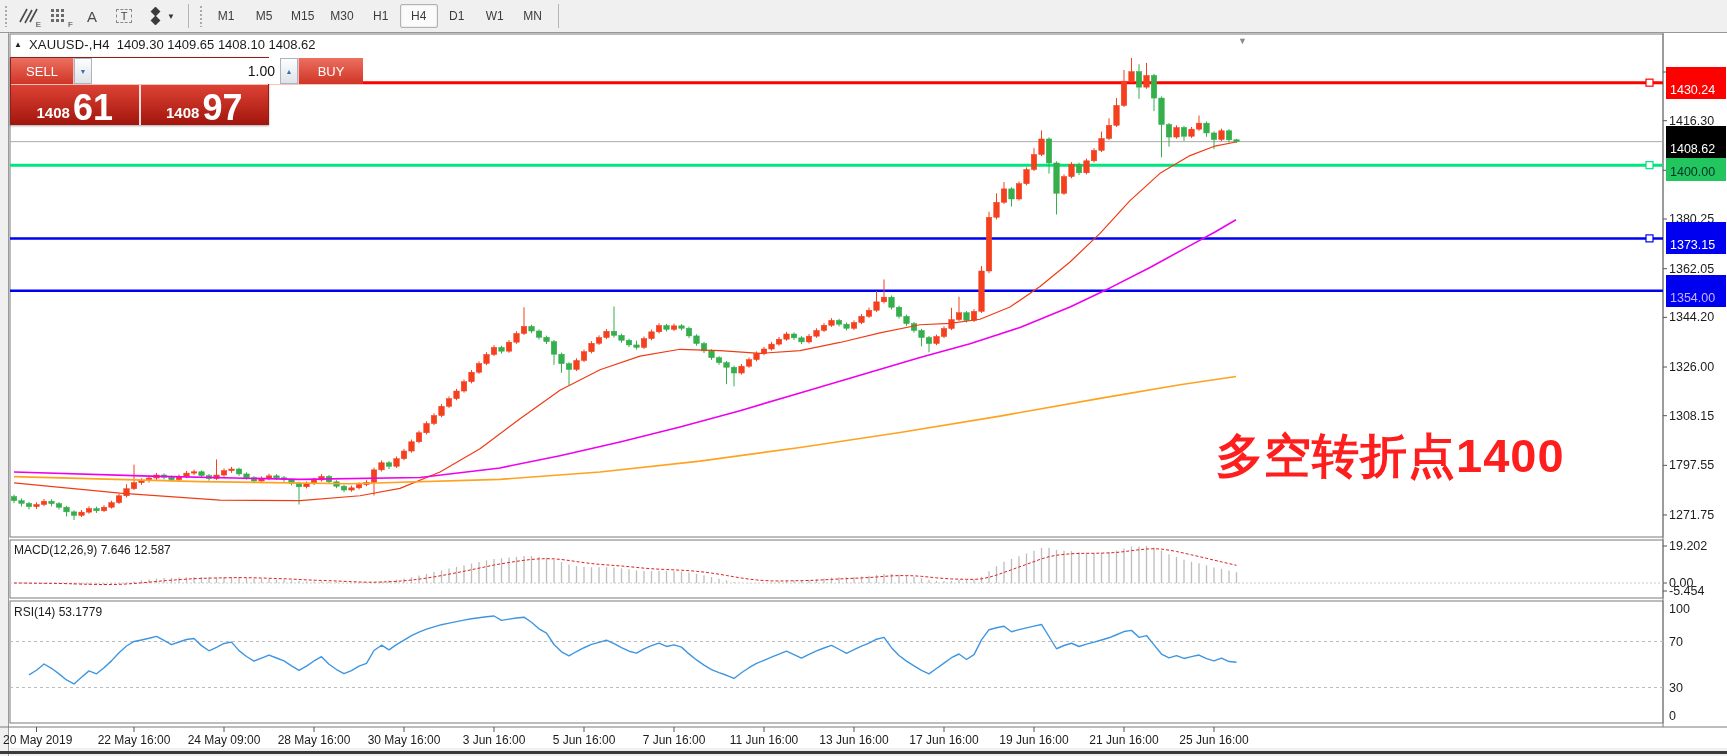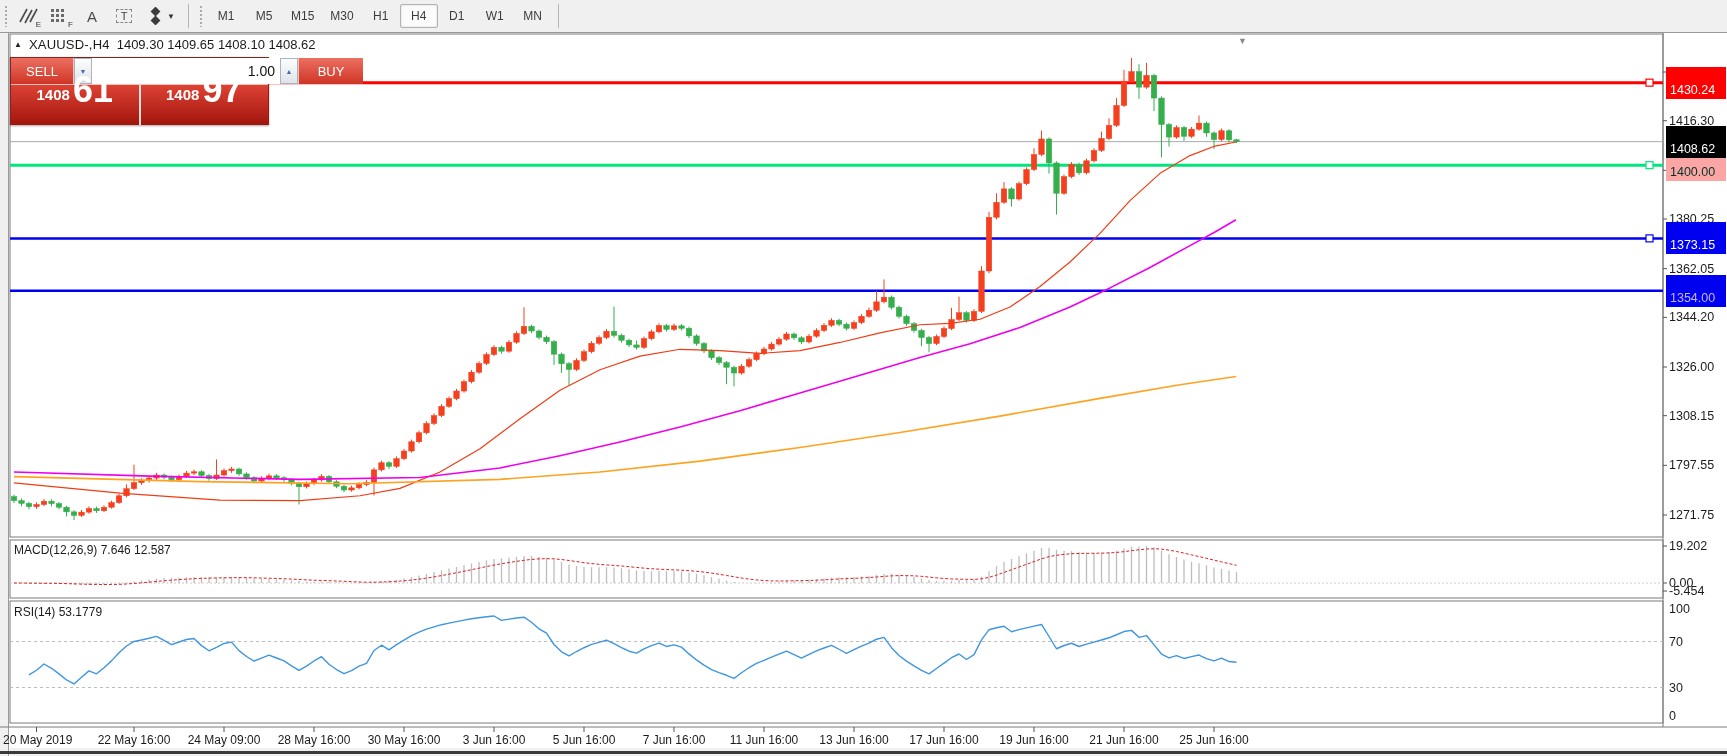--- a/index.html
+++ b/index.html
@@ -22,21 +22,21 @@
   .chart-shift{font-size:9px;color:#8a8a8a;}
   
   .trade-panel{left:10px;top:57px;width:257px;height:66px;border:1px solid #8e2018;box-shadow:0 1px 2px rgba(0,0,0,.35);}
   .tp-top{display:flex;height:26px;border-bottom:1px solid #f2c0ba;}
   .tp-sell,.tp-buy{flex:0 0 62px;border:none;color:#fff;font-size:13px;font-family:Liberation Sans, sans-serif;background:linear-gradient(#ec6f60,#cf3526);}
   .tp-buy{flex:0 0 64px;}
   .tp-vol{flex:1;display:flex;background:#fff;border-left:1px solid #f2c0ba;border-right:1px solid #f2c0ba;}
   .tp-dn,.tp-up{width:18px;border:1px solid #aab4be;background:linear-gradient(#fdfdfd,#dfe3e8);color:#3b6fb5;font-size:7px;padding:0;}
   .tp-input{flex:1;border:none;outline:none;font-size:14px;text-align:right;padding-right:5px;color:#111;font-family:"Liberation Sans",sans-serif;min-width:0;}
   .tp-prices{display:flex;height:40px;background:linear-gradient(#dd4234,#a2150c);}
-  .tp-price{flex:1;display:flex;align-items:flex-end;justify-content:center;gap:3px;color:#fff;padding-bottom:20px;}
+  .tp-price{flex:1;display:flex;align-items:flex-end;justify-content:center;gap:3px;color:#fff;padding-bottom:2px;}
   .tp-price .small{font-size:15px;font-weight:700;line-height:20px;}
   .tp-price .big{font-size:36px;font-weight:700;line-height:30px;}
   .tp-div{width:2px;background:rgba(255,255,255,.85);}
   
   .ylab{font-size:12.5px;color:#1c1c1c;transform:translateY(-50%);}
   .chip{font-size:12.5px;padding:16px 4px 2px 4px;transform:translateY(-50%);min-width:52px;}
   .ind-label{font-size:12px;color:#1b1b1b;}
   .date-lab{font-size:12px;color:#1b1b1b;}
   .annotation{font-size:47px;font-weight:700;line-height:1;white-space:nowrap;letter-spacing:1px;}
   .bottom-bar{left:0;top:751px;width:1727px;height:3px;background:#3a3a3a;}
@@ -605,21 +605,21 @@
       <div class="abs ylab" style="left:1669px;top:465.3487600000001px;">1797.55</div>
       <div class="abs ylab" style="left:1669px;top:514.9947200000001px;">1271.75</div>
       <div class="abs ylab" style="left:1669px;top:546px;">19.202</div>
       <div class="abs ylab" style="left:1669px;top:583px;">0.00</div>
       <div class="abs ylab" style="left:1669px;top:591px;">-5.454</div>
       <div class="abs ylab" style="left:1669px;top:609px;">100</div>
       <div class="abs ylab" style="left:1669px;top:641.5px;">70</div>
       <div class="abs ylab" style="left:1669px;top:687.5px;">30</div>
       <div class="abs ylab" style="left:1669px;top:716px;">0</div>
       <div class="abs chip" style="left:1666px;top:82.66569800000022px;background:#ff0000;color:#ffffff;z-index:3;">1430.24</div>
-      <div class="abs chip" style="left:1666px;top:165.15437000000026px;background:#fca5a5;color:#00332a;z-index:3;">1400.00</div>
+      <div class="abs chip" style="left:1666px;top:165.15437000000026px;background:#22c55e;color:#00332a;z-index:3;">1400.00</div>
       <div class="abs chip" style="left:1666px;top:238.39579999999998px;background:#0000f0;color:#ffffff;z-index:3;">1373.15</div>
       <div class="abs chip" style="left:1666px;top:290.63317000000023px;background:#0000f0;color:#c4b5fd;z-index:3;">1354.00</div>
       <div class="abs chip" style="left:1666px;top:141.64073400000052px;background:#000000;color:#ffffff;z-index:3;">1408.62</div>
       <div class="abs date-lab" style="left: 3px; top: 733px;">20 May 2019</div>
       <div class="abs date-lab" style="left: 134px; top: 733px; transform: translateX(-50%);">22 May 16:00</div>
       <div class="abs date-lab" style="left: 224px; top: 733px; transform: translateX(-50%);">24 May 09:00</div>
       <div class="abs date-lab" style="left: 314px; top: 733px; transform: translateX(-50%);">28 May 16:00</div>
       <div class="abs date-lab" style="left: 404px; top: 733px; transform: translateX(-50%);">30 May 16:00</div>
       <div class="abs date-lab" style="left: 494px; top: 733px; transform: translateX(-50%);">3 Jun 16:00</div>
       <div class="abs date-lab" style="left: 584px; top: 733px; transform: translateX(-50%);">5 Jun 16:00</div>
@@ -712,15 +712,16 @@
       <div class="tp-price">
         <span class="small">1408</span>
         <span class="big">97</span>
       </div>
     </div>
   </div>
 
   <div class="abs ind-label" style="left:14px;top:543px;">MACD(12,26,9) 7.646 12.587</div>
   <div class="abs ind-label" style="left:14px;top:605px;">RSI(14) 53.1779</div>
 
+  <div class="abs annotation" style="left: 1216px; top: 432px; color: rgb(255, 30, 30);">多空转折点1400</div>
 
   <div class="abs bottom-bar"></div>
 </div>
 
 </body></html>

